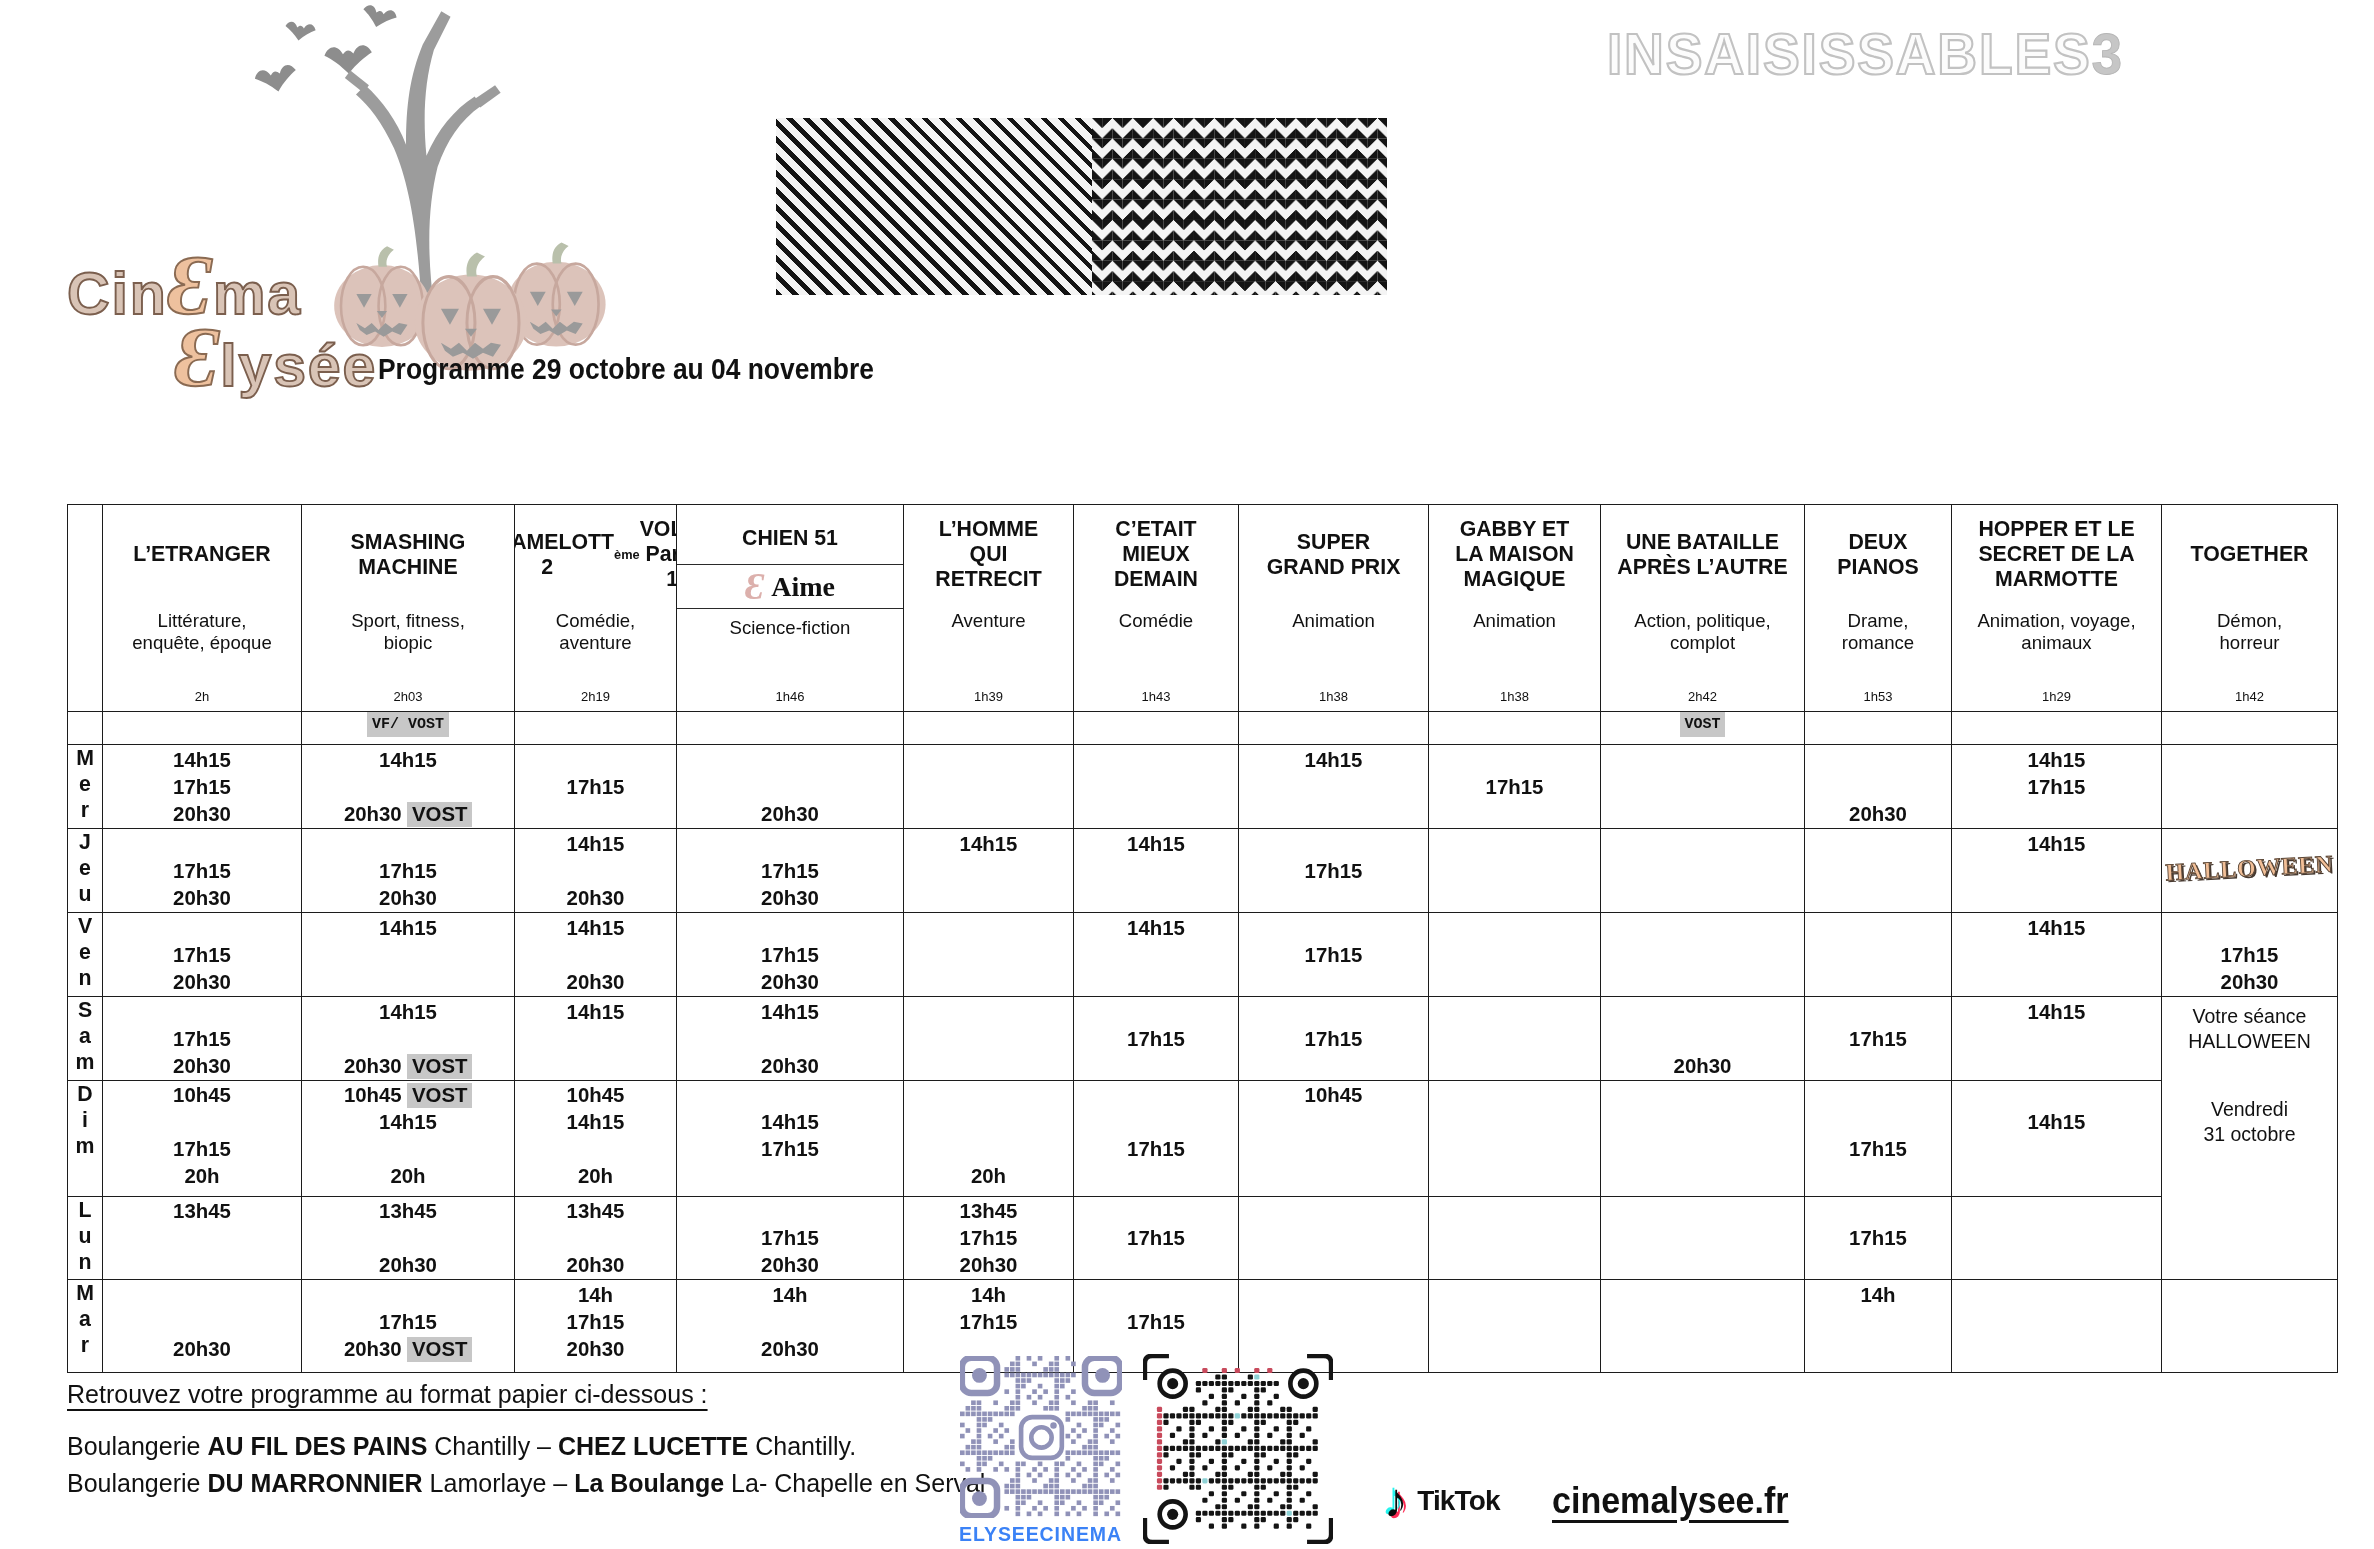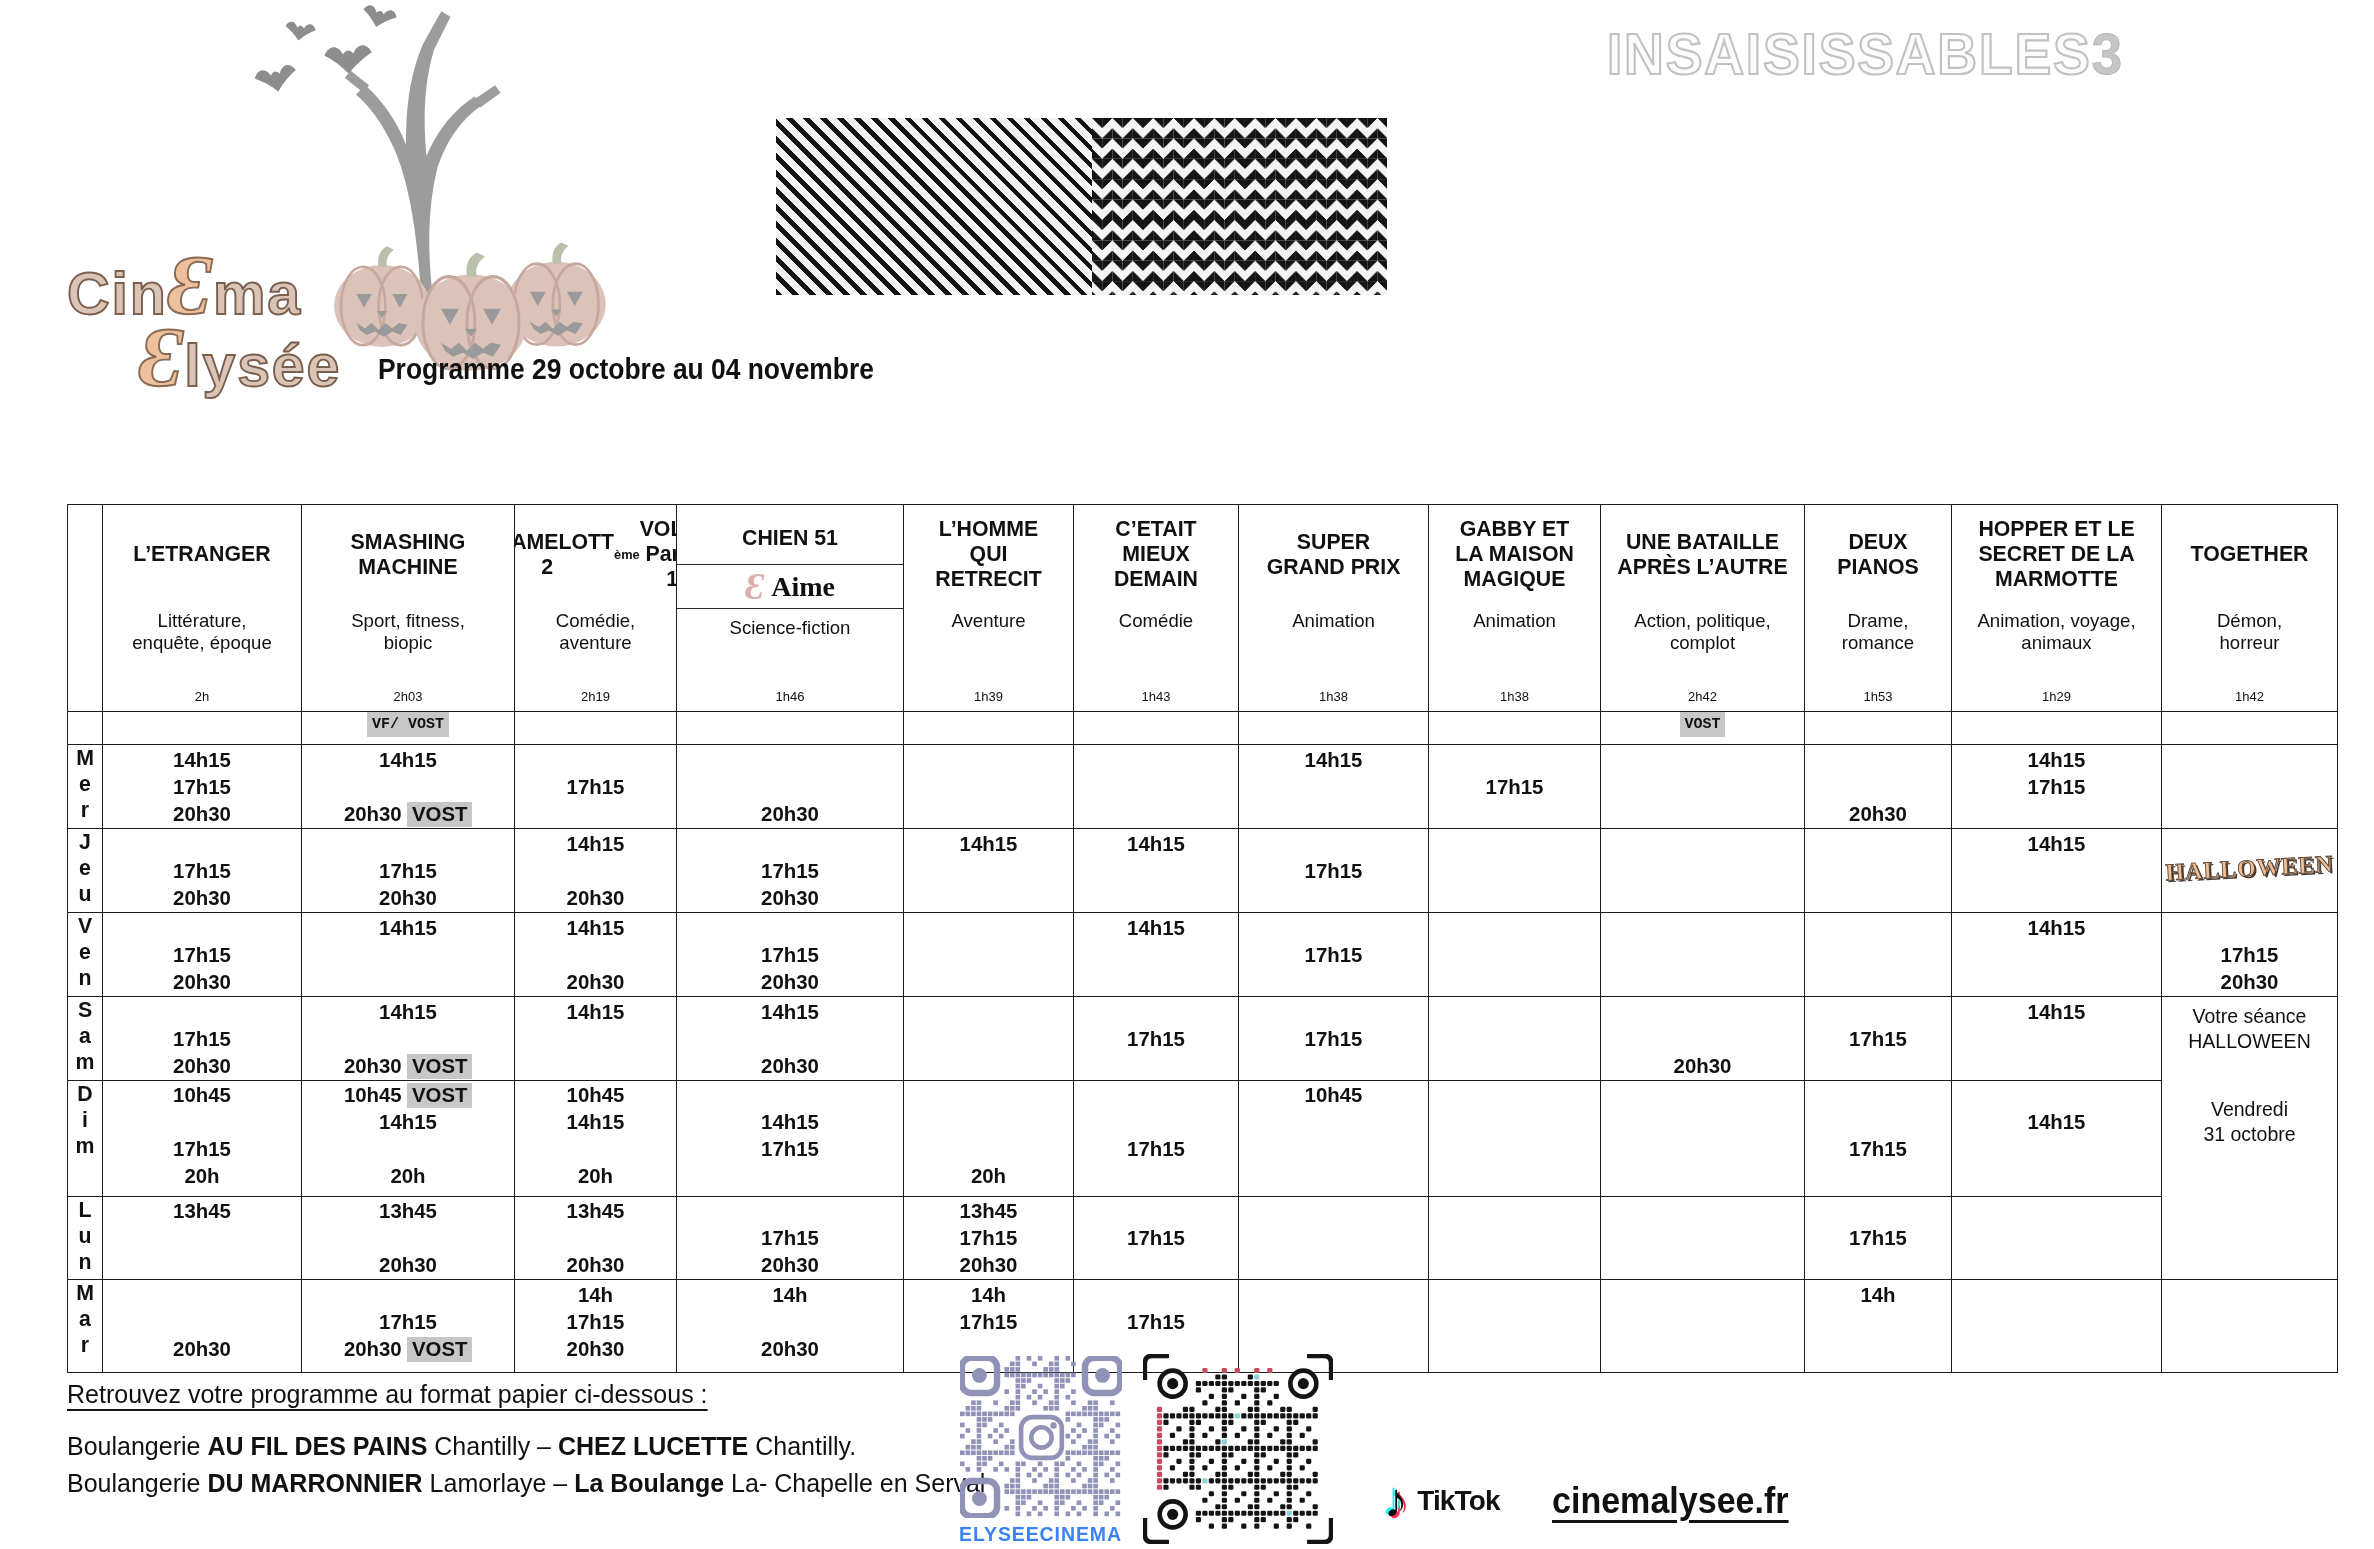--- a/index.html
+++ b/index.html
@@ -5,21 +5,21 @@
   html,body{margin:0;padding:0;background:#fff;}
   .page{position:relative;width:2375px;height:1550px;background:#fff;overflow:hidden;
         font-family:"Liberation Sans",sans-serif;color:#111;}
 
   
   .decor{position:absolute;left:37px;top:0;width:612px;height:408px;}
   .logo{position:absolute;left:67px;top:243px;line-height:1;white-space:nowrap;}
   .logo .l1,.logo .l2{font-weight:bold;color:#d9c4b6;-webkit-text-stroke:1.9px #7b5f4e;
         letter-spacing:1.9px;}
   .logo .l1{font-size:59px;}
-  .logo .l2{font-size:59px;display:block;margin-left:72px;margin-top:-13px;}
+  .logo .l2{font-size:59px;display:block;margin-left:108px;margin-top:-13px;}
   .logo .bigE{font-size:85px;color:#eec19e;-webkit-text-stroke:1.9px #8a6a52;font-family:"Liberation Serif",serif;font-style:italic;}
   .prog-title{position:absolute;left:378px;top:352px;font-size:30px;font-weight:bold;
         transform:scaleX(.88);transform-origin:left;white-space:nowrap;letter-spacing:0;}
   .ins-title{position:absolute;left:1607px;top:20.4px;font-size:58px;font-weight:bold;
         letter-spacing:1.9px;transform:scaleX(.95);transform-origin:left;white-space:nowrap;
         color:#fcfcfc;-webkit-text-stroke:2.2px #c2c2c2;}
   .ins-title .num3{color:#c6c6c6;-webkit-text-stroke:0.9px #b5b5b5;}
   .posters{position:absolute;left:776px;top:118px;height:177px;display:flex;}
   .poster1{width:316px;height:100%;
      background:repeating-linear-gradient(45deg,#141414 0 4.6px,#f4f4f4 4.6px 12px),

